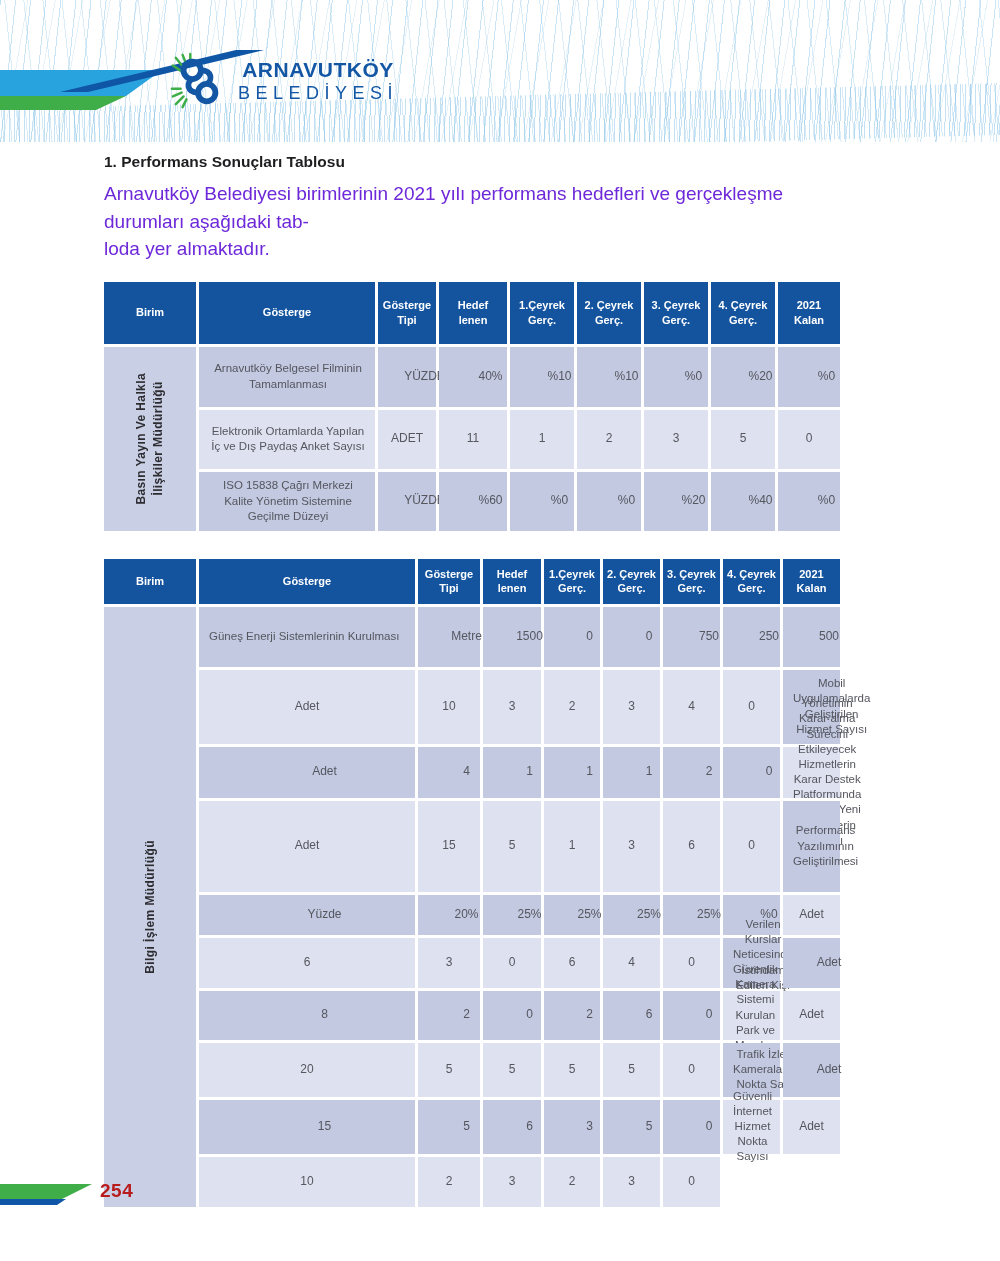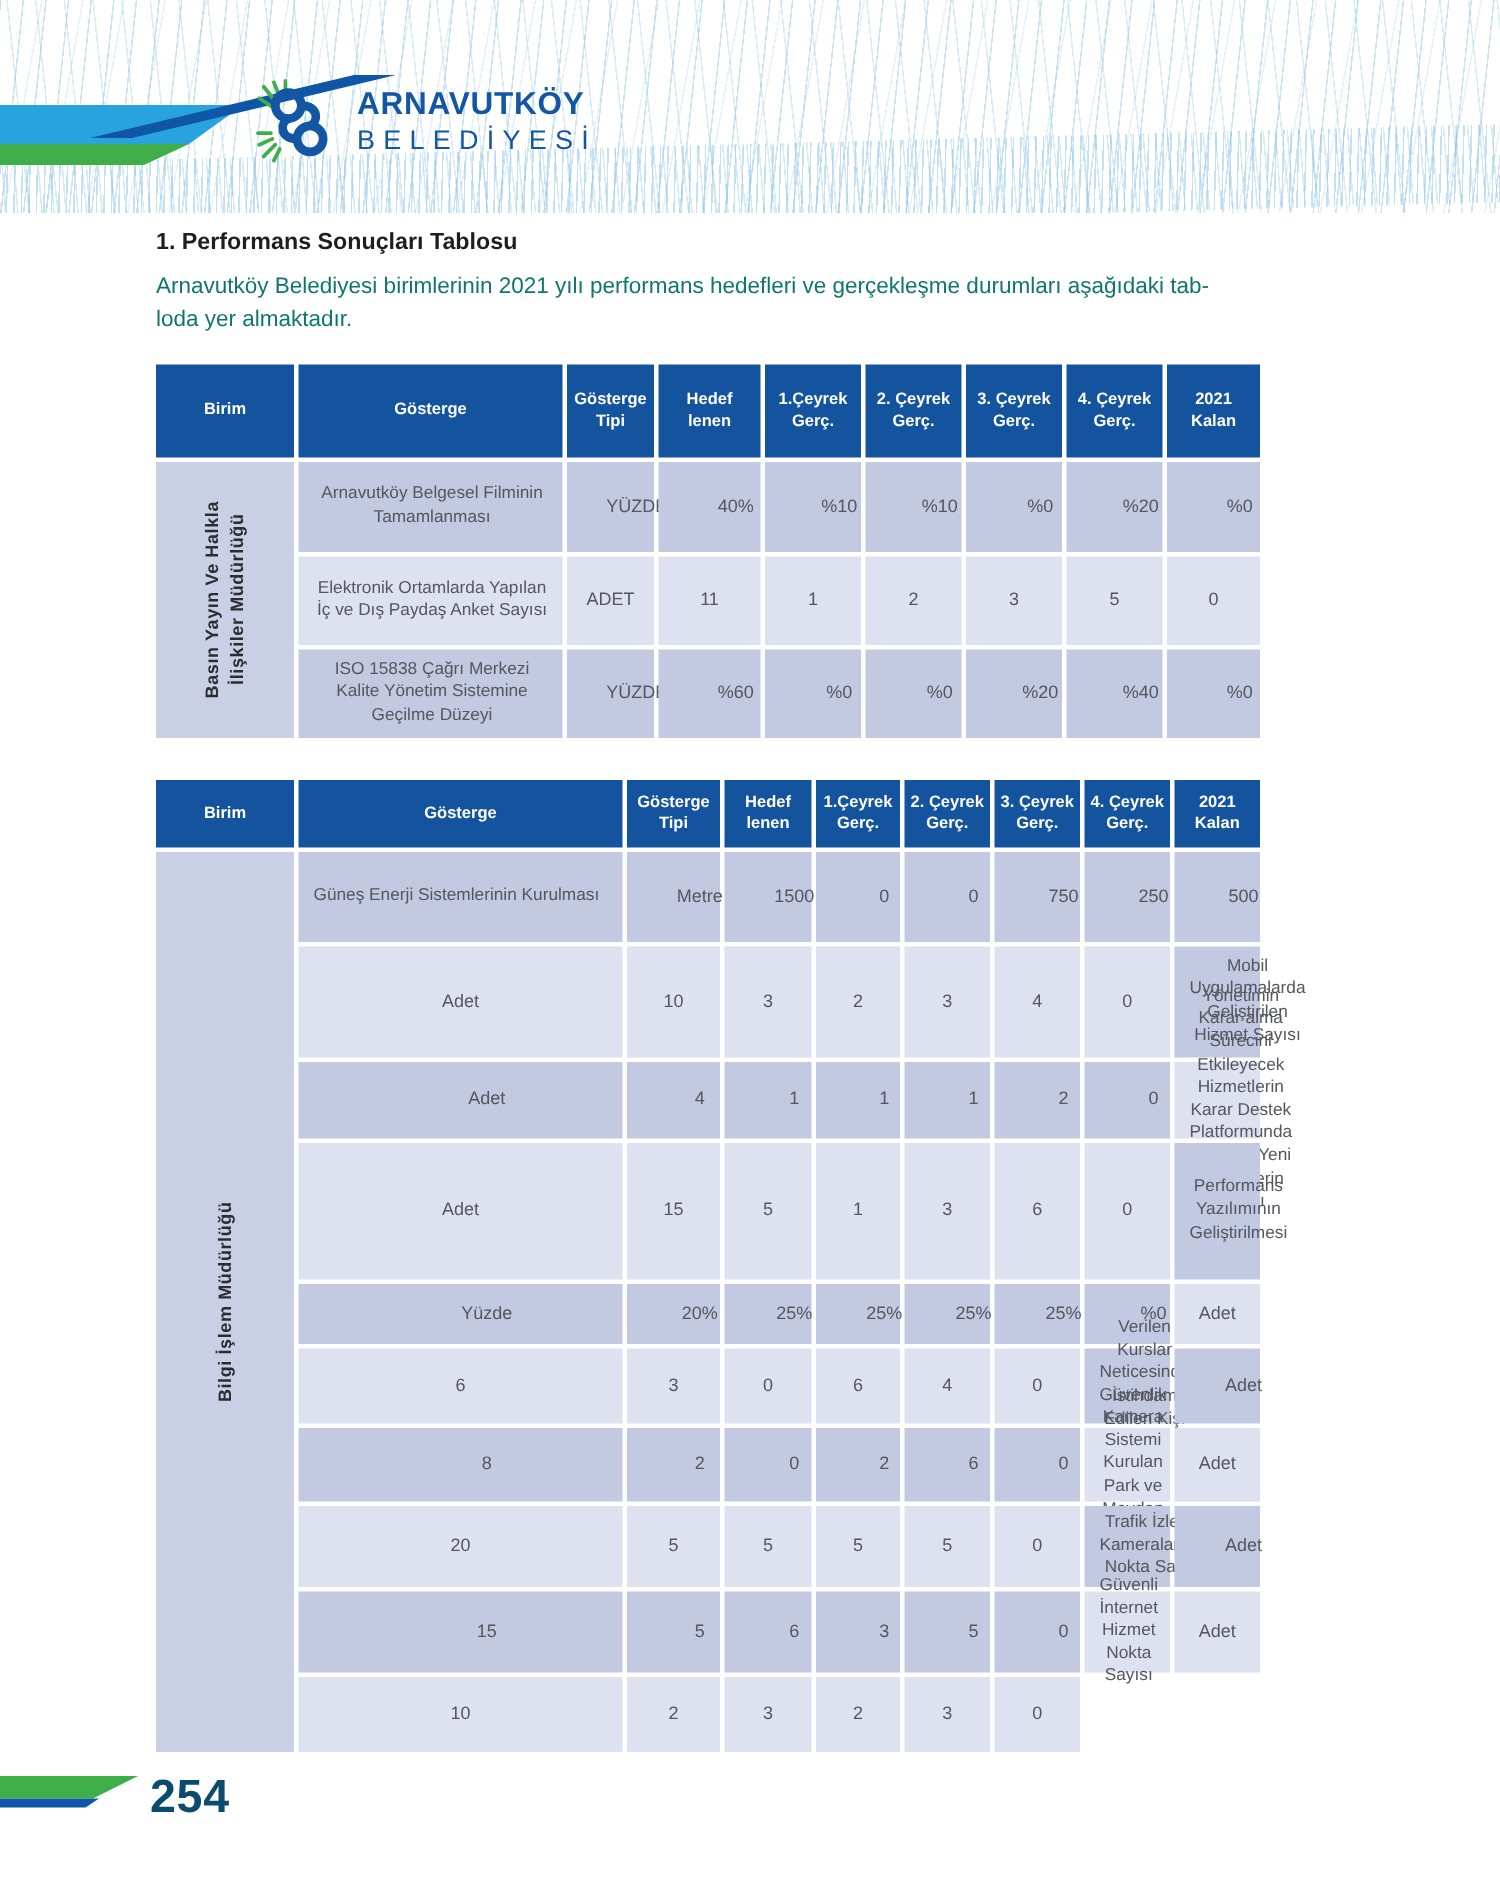--- a/index.html
+++ b/index.html
@@ -3,21 +3,21 @@
 <meta charset="utf-8">
 <style>
   * { margin:0; padding:0; box-sizing:border-box; }
   html,body { background:#ffffff; }
   body {
     width:1000px; height:1261px; margin:0 auto; position:relative;
     font-family:"Liberation Sans", sans-serif; overflow:hidden;
   }
 
   
-  .header-art { position:relative; width:1000px; height:142px; overflow:hidden; }
+  .header-art { position:relative; width:1000px; height:142px; overflow:hidden;text-align:center; }
   .netlines-a { position:absolute; inset:0;
     background:
       repeating-linear-gradient(96deg,  rgba(137,196,232,.45) 0 1px, transparent 1px 15px),
       repeating-linear-gradient(84deg,  rgba(137,196,232,.32) 0 1px, transparent 1px 19px),
       repeating-linear-gradient(100deg, rgba(137,196,232,.22) 0 1px, transparent 1px 27px);
   }
   .netlines-b { position:absolute; left:-20px; right:-20px; top:96px; height:52px;
     transform:rotate(-1.5deg);
     background:
       repeating-linear-gradient(93deg, rgba(137,196,232,.50) 0 1px, transparent 1px 5px),
@@ -27,21 +27,21 @@
 
   .logo { position:absolute; left:170px; top:52px; display:flex; align-items:center; }
   .logo-mark { width:58px; height:58px; }
   .logo-text { margin-left:10px; }
   .logo-title { font-size:21px; font-weight:bold; color:#1356a4; letter-spacing:.5px; }
   .logo-subtitle { font-size:18px; color:#1356a4; letter-spacing:5.5px; margin-top:1px; }
 
   
   .content { margin-left:104px; width:744px; }
   .section-title { margin-top:11px; font-size:15.5px; font-weight:bold; color:#1e1e20; }
-  .intro { margin-top:9px; font-size:15px; line-height:1.45; color:#0f766e; }
+  .intro { margin-top:9px; font-size:19px; line-height:1.45; color:#6d28d9; }
 
   
   .ptable { display:grid; gap:3px; margin-top:19px; }
   .t1 { grid-template-columns:92px 176px 58px 68px 64px 64px 64px 64px 62px;
         grid-template-rows:62px 60px 59px 59px; }
   .t2 { grid-template-columns:92px 216px 62px 58px 56px 57px 57px 57px 57px;
         grid-template-rows:45px 60px 74px 51px 91px 40px 50px 49px 54px 54px 50px;
         margin-top:28px; }
   .hcell { background:#14549f; color:#ffffff; font-size:11px; font-weight:bold;
            display:flex; align-items:center; justify-content:center; text-align:center;
@@ -54,22 +54,22 @@
   .birim-cell { background:#c9cfe4; display:flex; align-items:center; justify-content:center; }
   .t1 .birim-cell { grid-row:2 / span 3; }
   .t2 .birim-cell { grid-row:2 / span 10; }
   .birim-rot { writing-mode:vertical-rl; transform:rotate(180deg); white-space:pre-line;
                font-weight:bold; color:#2c2c31; font-size:12px; letter-spacing:.4px;
                line-height:1.4; text-align:center; }
 
   
   .footer { position:absolute; left:0; top:1178px; width:400px; height:40px; }
   .footer-svg { position:absolute; left:0; top:0; }
-  .page-number { position:absolute; left:100px; top:2px; font-size:31px; font-weight:bold;
-                 color:#0c4a6e; letter-spacing:.5px; }
+  .page-number { position:absolute; left:100px; top:2px; font-size:19px; font-weight:bold;
+                 color:#b91c1c; letter-spacing:.5px; }
 </style>
 </head>
 <body>
 
 <div class="header-art">
   <div class="netlines-a"></div>
   <div class="netlines-b"></div>
   <svg class="stripes-svg" width="300" height="142" viewBox="0 0 300 142">
     <polygon points="0,70 162,70 126,96 0,96" fill="#29a3dd"></polygon>
     <polygon points="60,92 236,50 264,50 88,92" fill="#0f56a7"></polygon>

